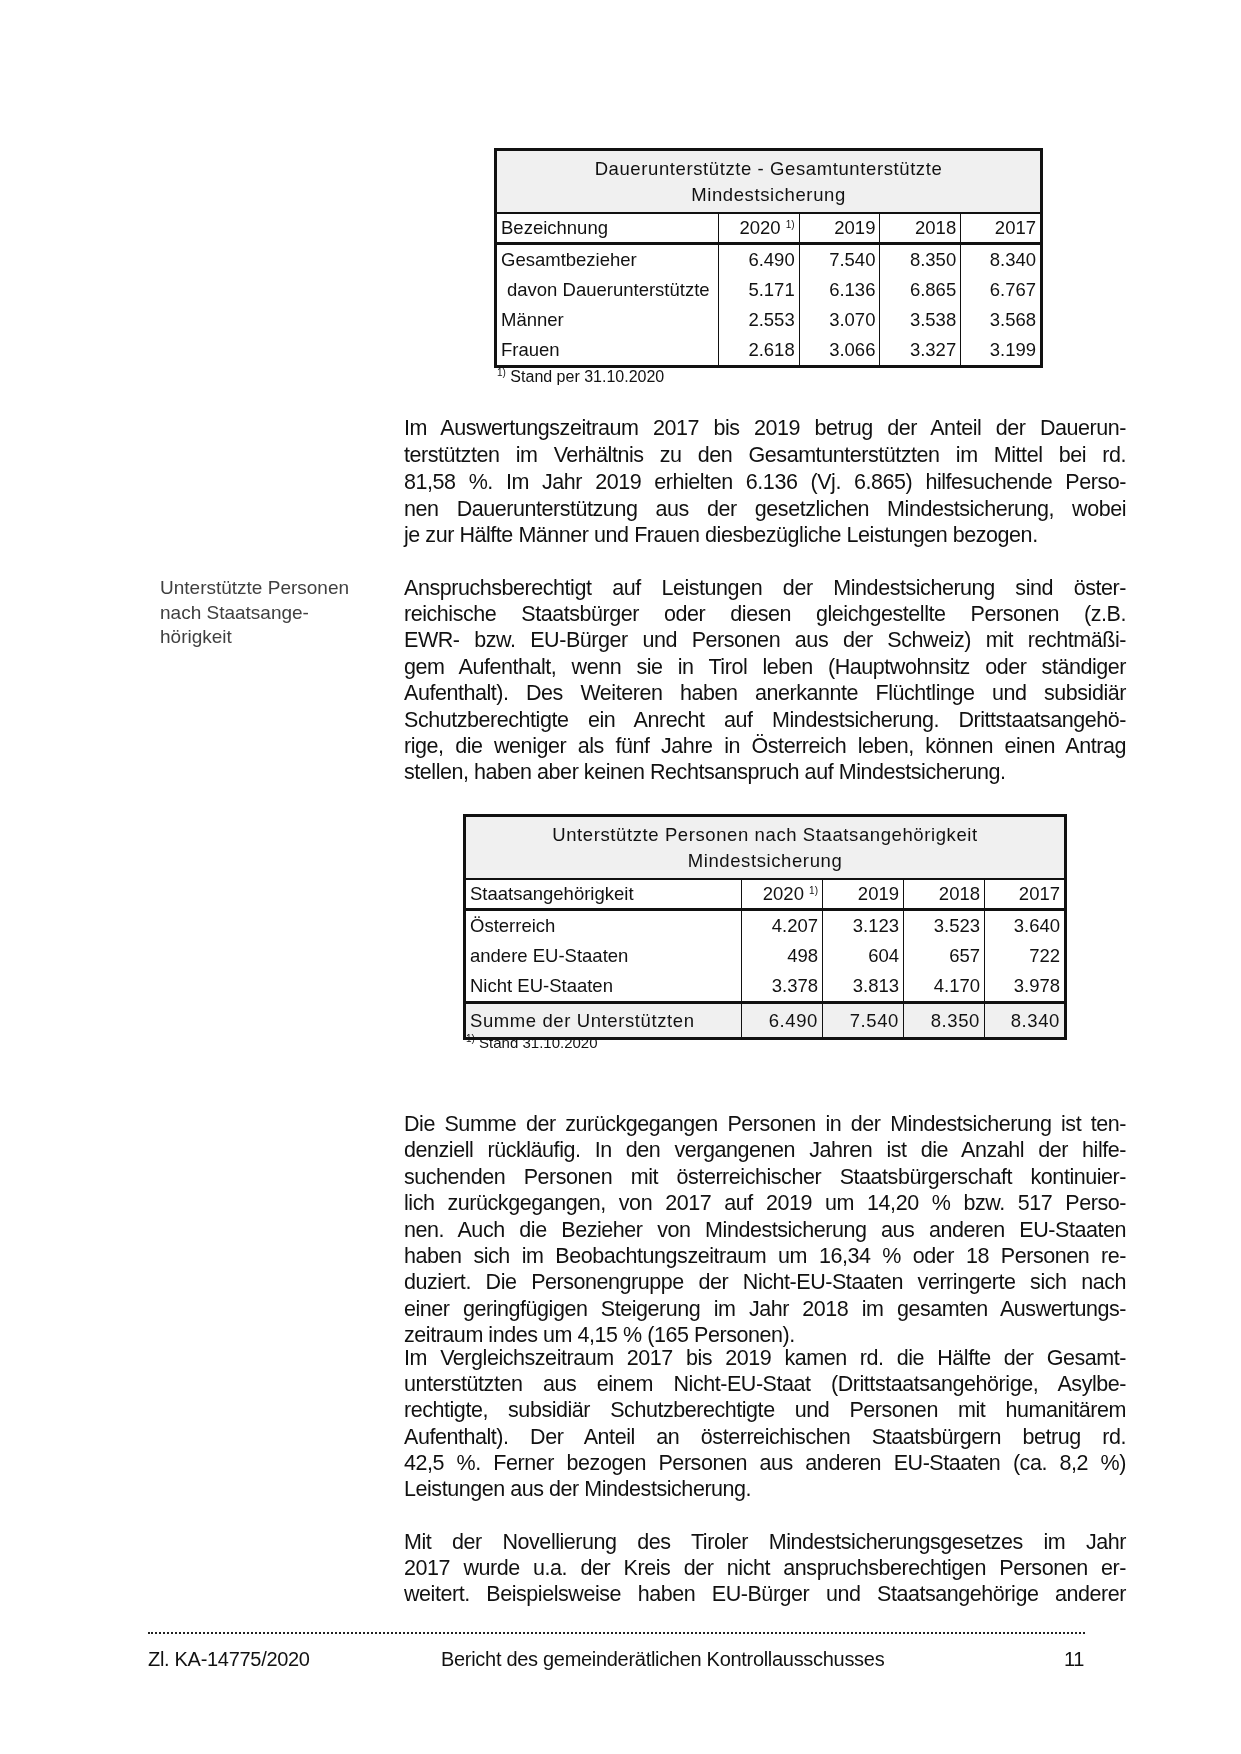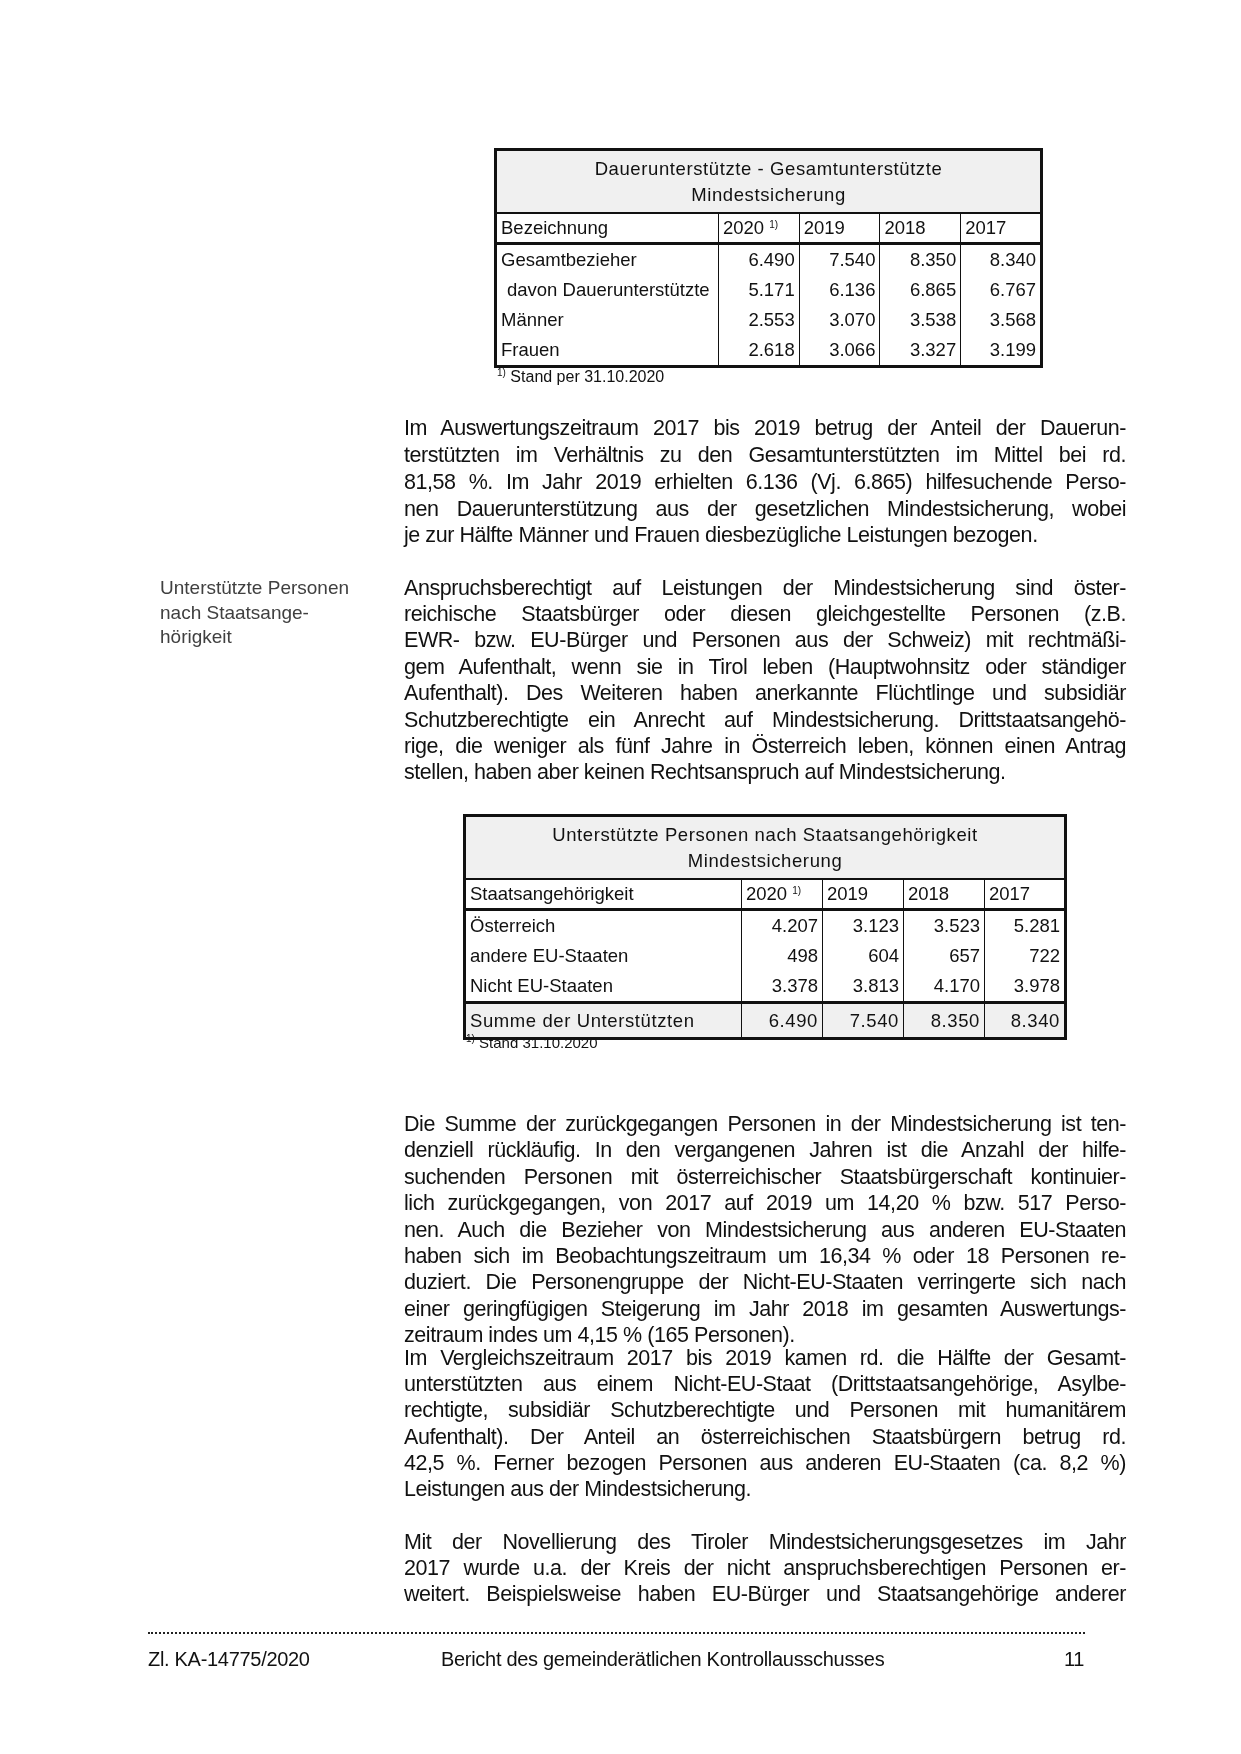--- a/index.html
+++ b/index.html
@@ -1,21 +1,21 @@
 <!DOCTYPE html>
 <html><head>
 <meta charset="utf-8">
 <style>
   html, body { margin:0; padding:0; background:#fff; }
   body { width:1241px; height:1754px; position:relative; overflow:hidden;
          font-family:"Liberation Sans", sans-serif; color:#111; }
   .tbl { position:absolute; border-collapse:collapse; border:3px solid #111; font-size:18.5px; }
   .tbl td { padding:0 4px; white-space:nowrap; }
   .tbl .title { background:#f0f0f0; text-align:center; line-height:26px; padding:5px 0 4px; border-bottom:2.5px solid #111; letter-spacing:0.6px; }
-  .tbl .colhead td { height:28px; border-bottom:3px solid #111; border-left:1.5px solid #111; text-align:left; }
+  .tbl .colhead td { height:28px; border-bottom:3px solid #111; border-left:1.5px solid #111; text-align:right; }
   .tbl .colhead td:first-child { border-left:none; text-align:left; }
   .tbl .num { text-align:right; border-left:1.5px solid #111;padding-left:16px; }
   .tbl .lbl { text-align:left; }
   .tbl .lbl.right { text-align:left; }
   .tbl .lbl.indent { padding-left:10px; }
   .tbl tr.data td { height:30px; }
   .tbl tr.sum td { height:33px; background:#f0f0f0; border-top:3px solid #111; letter-spacing:0.6px; }
   sup { font-size:10px; vertical-align:6px; }
   .fn { position:absolute; font-size:16px; }
   .line { position:absolute; left:404px; width:722px; font-size:21.5px; text-align:justify;
@@ -129,21 +129,21 @@
     <td><span>2020</span> <sup>1)</sup></td>
     <td>2019</td>
     <td>2018</td>
     <td>2017</td>
   </tr>
   <tr class="data">
     <td class="lbl">Österreich</td>
     <td class="num">4.207</td>
     <td class="num">3.123</td>
     <td class="num">3.523</td>
-    <td class="num">5.281</td>
+    <td class="num">3.640</td>
   </tr>
   <tr class="data">
     <td class="lbl">andere EU-Staaten</td>
     <td class="num">498</td>
     <td class="num">604</td>
     <td class="num">657</td>
     <td class="num">722</td>
   </tr>
   <tr class="data">
     <td class="lbl">Nicht EU-Staaten</td>

